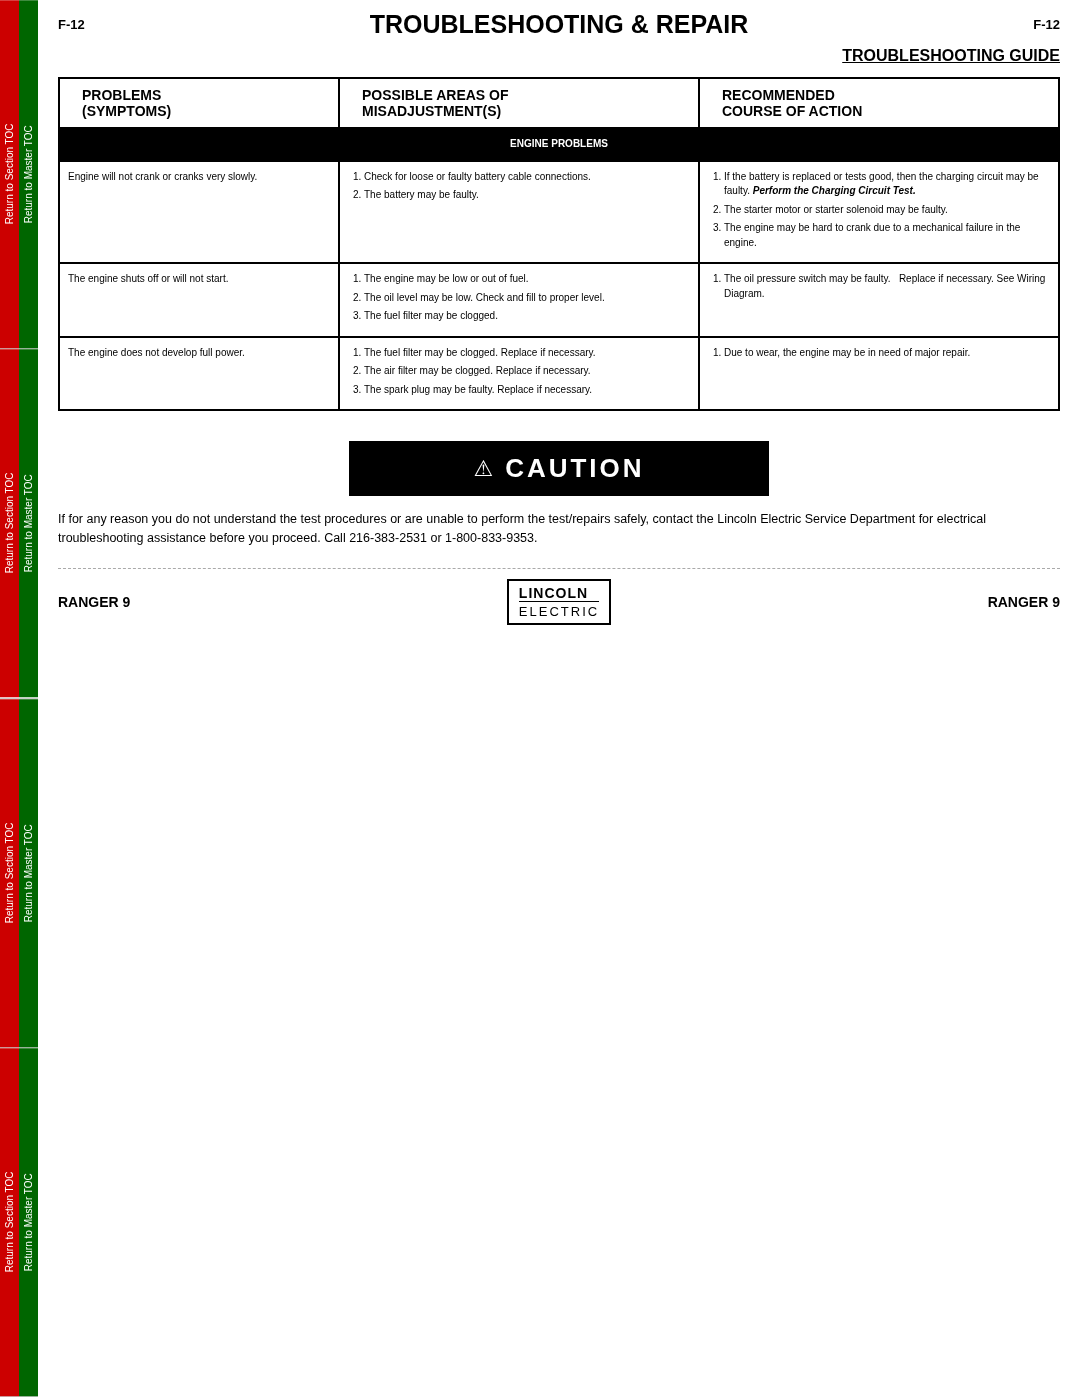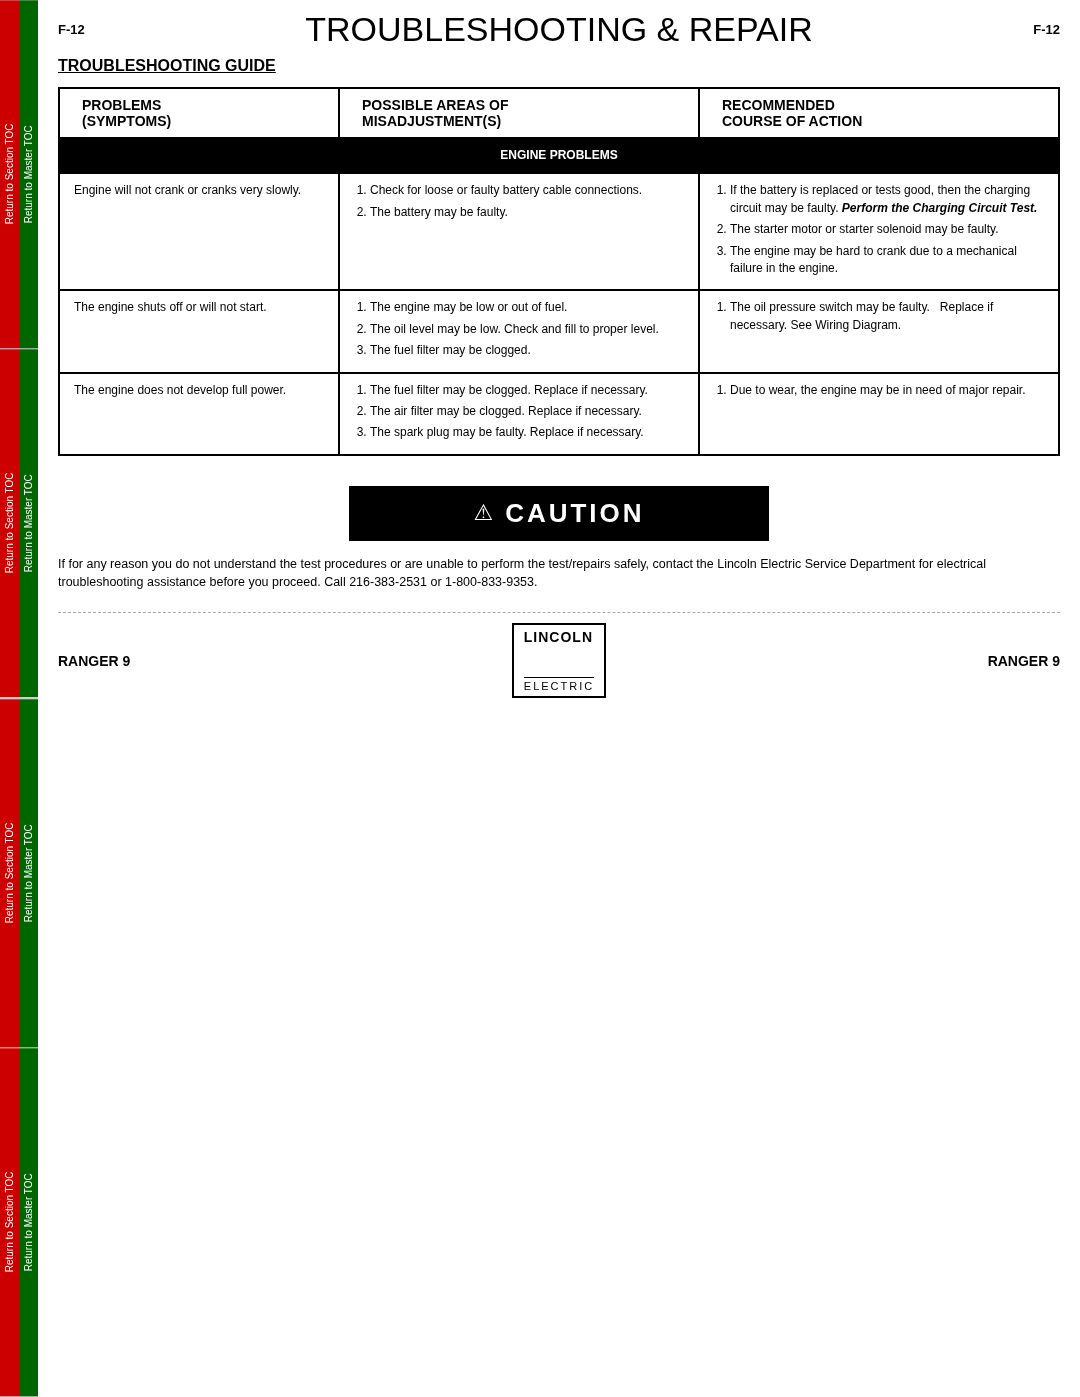--- a/index.html
+++ b/index.html
@@ -64,33 +64,34 @@
       align-items: center;
       margin-bottom: 8px;
     }
 
     .page-number {
       font-size: 13px;
       font-weight: bold;
     }
 
     .page-title {
-      font-size: 34px;
-      font-weight: normal;
+      font-size: 25px;
+      font-weight: bold;
       text-align: center;
       flex: 1;
       margin: 0 20px;
     }
 
     
     .section-header {
       display: flex;
-      justify-content: flex-start;
+      justify-content: flex-end;
       align-items: flex-start;
       margin-bottom: 12px;
+      margin-left: 37px;
     }
 
     .section-title {
       font-size: 16px;
       font-weight: bold;
       text-decoration: underline;
     }
 
     .safety-note {
       font-size: 12px;
@@ -109,23 +110,23 @@
       border: 2px solid #000;
       padding: 8px 22px;
       font-size: 14px;
       font-weight: bold;
       vertical-align: top;
       text-align: left;
     }
 
     .trouble-table td {
       border: 2px solid #000;
-      padding: 8px 14px;
+      padding: 8px 8px;
       vertical-align: top;
-      font-size: 12px;
+      font-size: 10px;
       line-height: 1.45;
     }
 
     .engine-problems-header {
       background: #000;
       color: #fff;
       text-align: center;
       font-size: 15px;
       font-weight: bold;
       padding: 7px;
@@ -194,25 +195,24 @@
       display: inline-block;
     }
 
     .lincoln-logo .brand {
       font-size: 14px;
       font-weight: bold;
       letter-spacing: 1px;
     }
 
     .lincoln-logo .sub {
-      font-size: 11px;
+      font-size: 13px;
       letter-spacing: 2px;
       border-top: 1px solid #000;
       padding-top: 2px;
-      margin-top: 32px;
     }
 
     ol { padding-left: 16px; }
     ol li { margin-bottom: 4px; }
 
     .bold-italic { font-weight: bold; font-style: italic; text-align: center; }
   </style>
 </head>
 <body>
 

